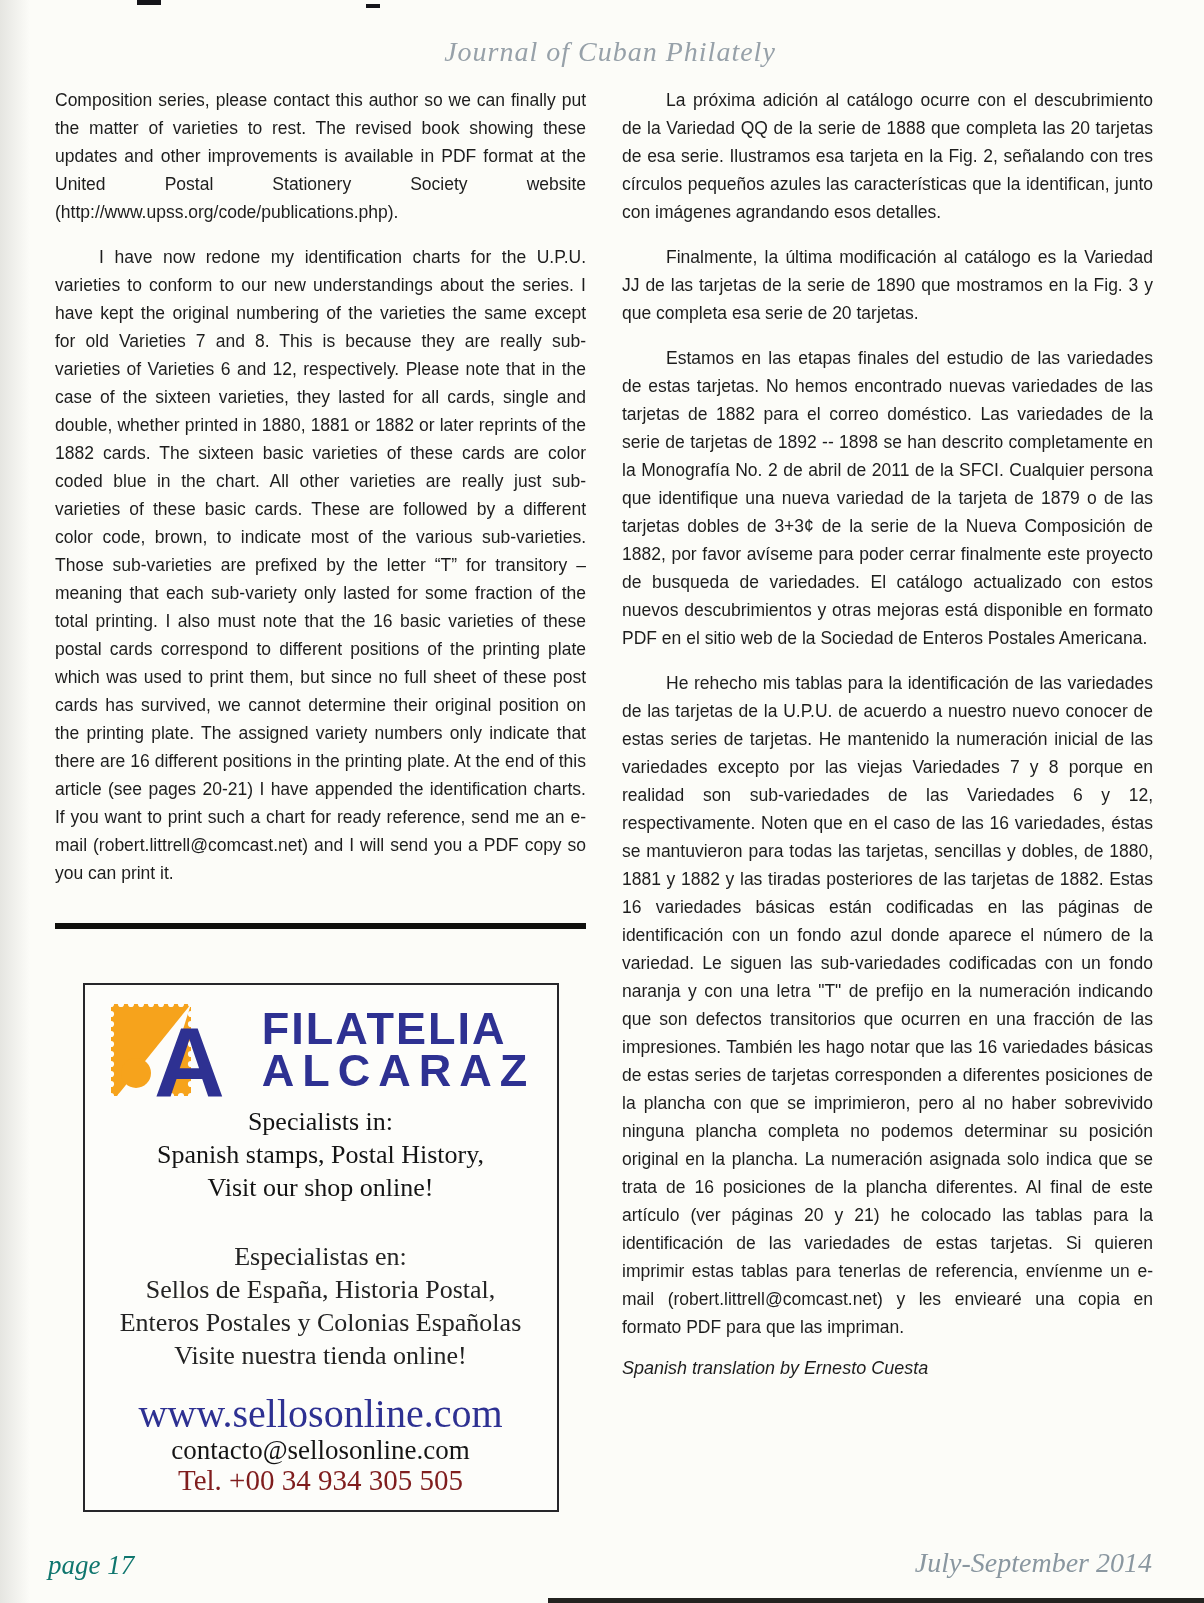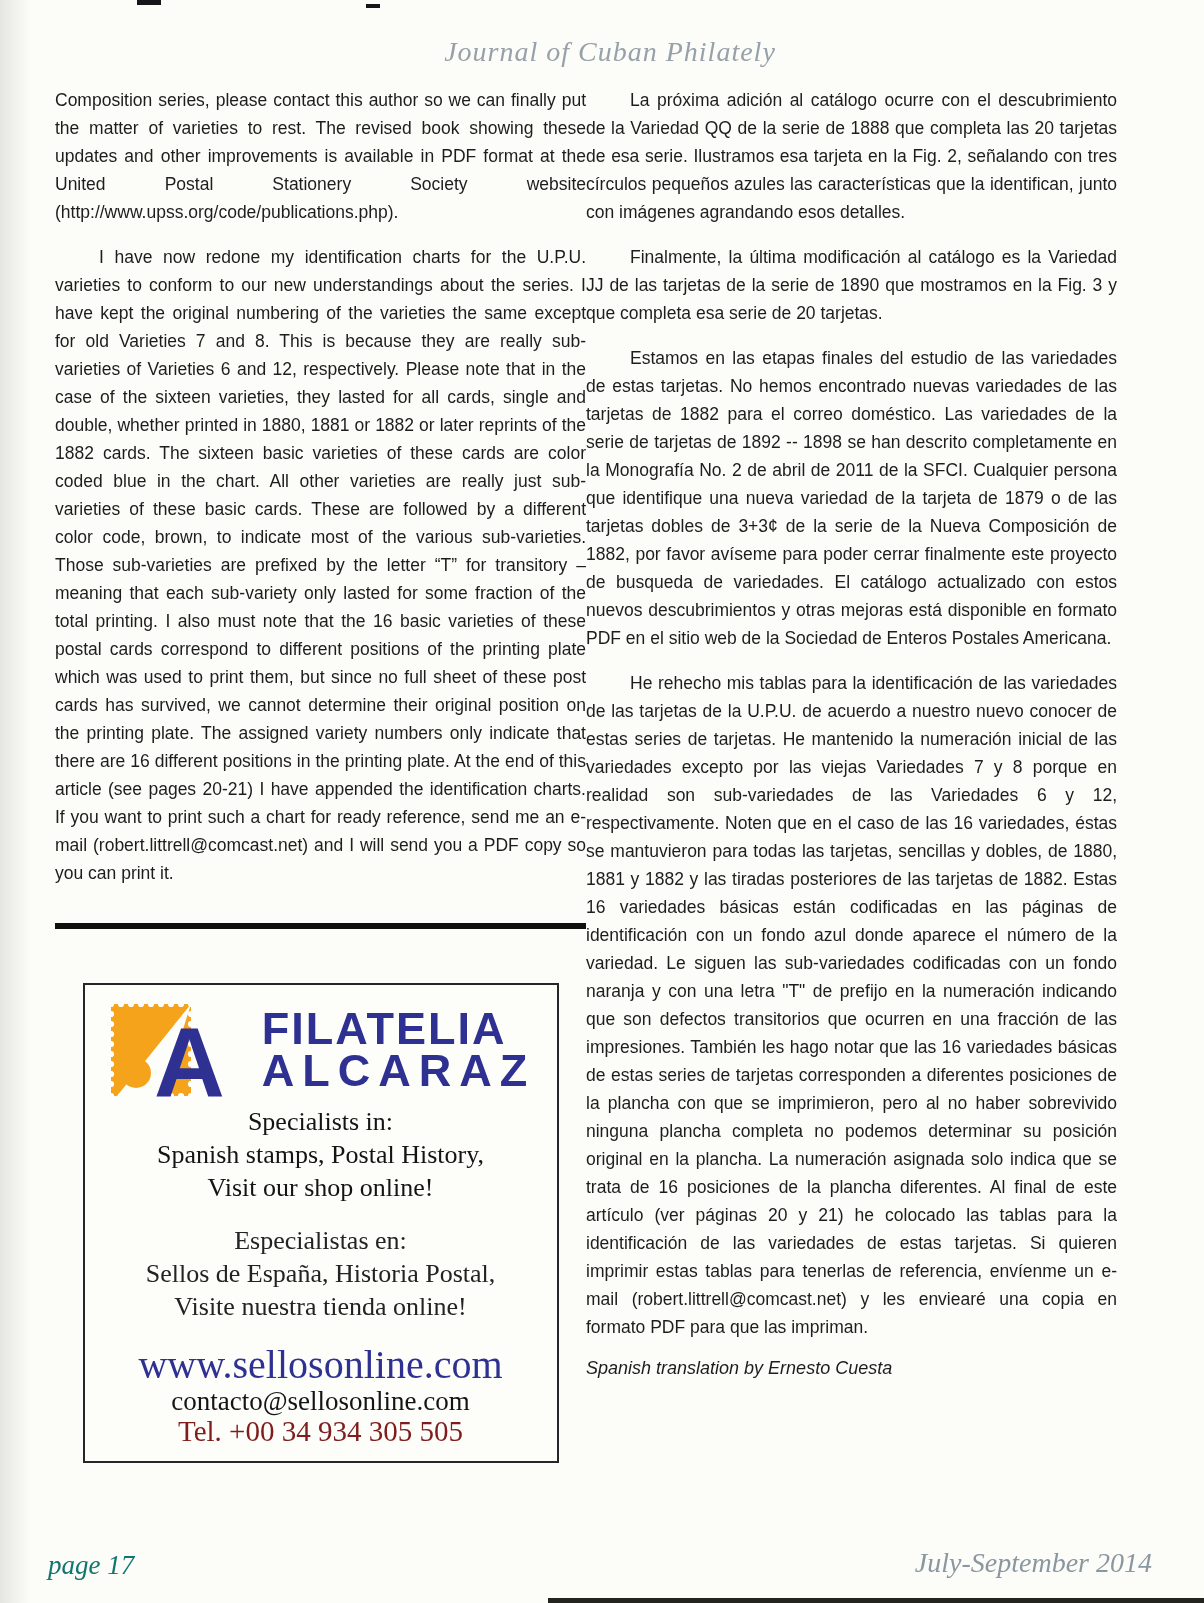--- a/index.html
+++ b/index.html
@@ -28,21 +28,21 @@
     text-align:center;
     font-family:"Liberation Serif", serif;
     font-style:italic;
     font-size:28px;
     letter-spacing:1px;
     color:#97a1a9;
   }
 
   .columns{
     position:absolute;top:86px;left:55px;width:1098px;
-    display:flex;
+    display:flex;gap:36px;
   }
   .col{width:531px;}
 
   .para{
     margin:0 0 17px 0;
     font-size:17.5px;line-height:28px;
     text-align:justify;
     color:#1d1d1d;
   }
   .para.indent{text-indent:44px;}
@@ -71,21 +71,21 @@
     font-weight:bold;
     line-height:0.94;
   }
   .brand-line1{font-size:45px;letter-spacing:2px;}
   .brand-line2{font-size:45px;letter-spacing:8px;}
   .ad-block{
     margin-top:6px;
     font-family:"Liberation Serif", serif;
     font-size:26px;line-height:33px;color:#141414;
   }
-  .ad-block.es{margin-top:20px;color:#232323;}
+  .ad-block.es{margin-top:36px;color:#232323;}
   .ad-website{
     margin-top:20px;
     font-family:"Liberation Serif", serif;
     font-size:40px;line-height:44px;
     color:#2e3192;
   }
   .ad-email{
     font-family:"Liberation Serif", serif;
     font-size:27px;line-height:28px;color:#141414;
   }
@@ -187,20 +187,21 @@
           <div>
               <div class="ad-line">Spanish stamps, Postal History,</div>
               <div class="ad-line">Visit our shop online!</div>
             </div>
         </div>
 
         <div class="ad-block es">
           <div>Especialistas en:</div>
           <div>
               <div class="ad-line">Sellos de España, Historia Postal,</div>
+              <div class="ad-line">Enteros Postales y Colonias Españolas</div>
               <div class="ad-line">Visite nuestra tienda online!</div>
             </div>
         </div>
 
         <div class="ad-website">www.sellosonline.com</div>
         <div class="ad-email">contacto@sellosonline.com</div>
         <div class="ad-phone">Tel. +00 34 934 305 505</div>
       </div>
     </div>
 

